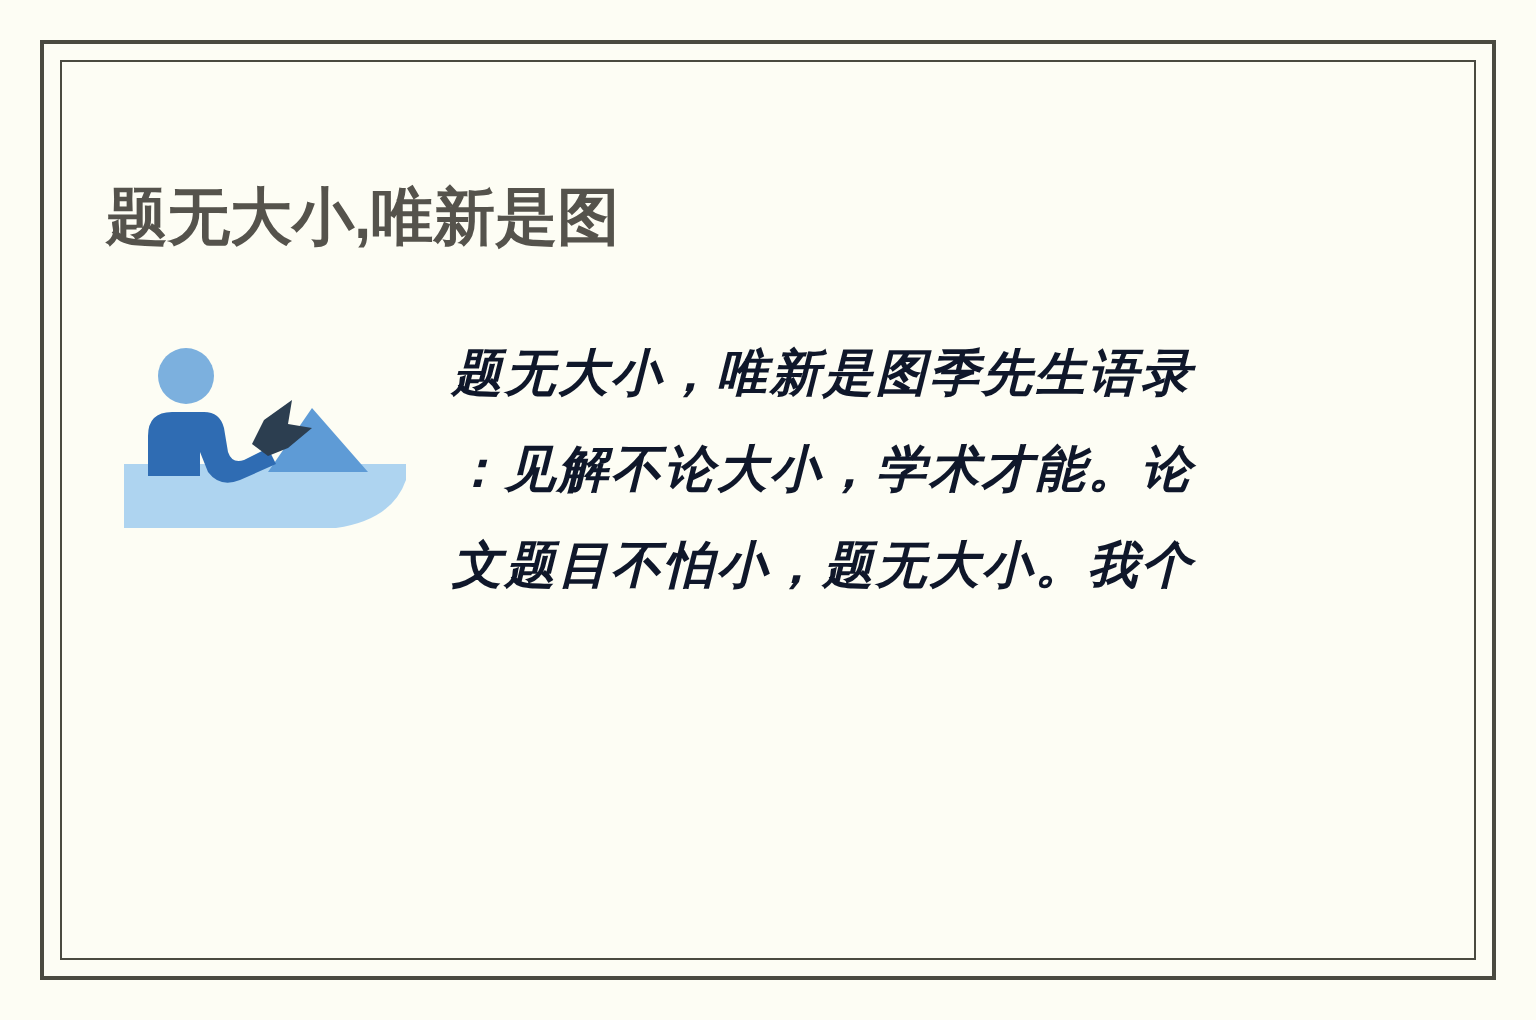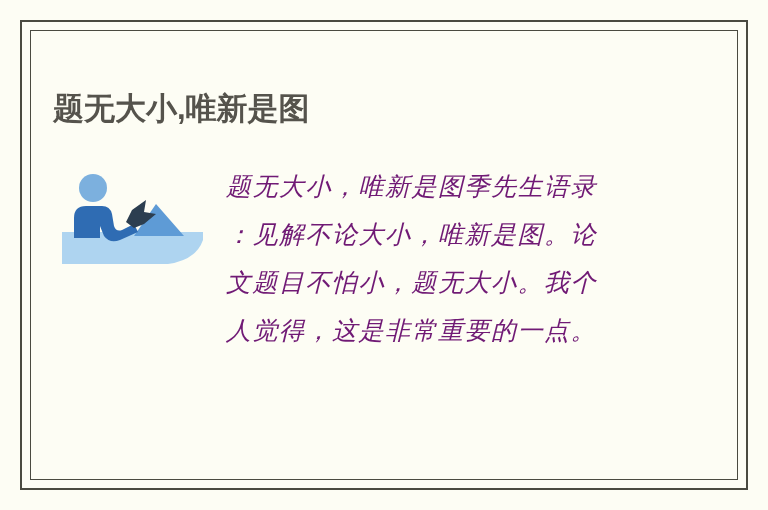--- a/index.html
+++ b/index.html
@@ -72,25 +72,25 @@
   }
 
   .body-text {
     position: absolute;
     left: 196px;
     top: 133px;
     width: 420px;
     font-family: "DejaVu Serif", "Liberation Serif", serif;
     font-size: 25px;
     line-height: 48px;
-    color: #701a75;
+    color: #0f172a;
     letter-spacing: 1.5px;
     text-align: justify;
     font-style: italic;
-    font-weight: 400;
+    font-weight: 700;
   }
   .body-text .ln {
     display: block;
     white-space: nowrap;
   }
 </style>
 </head>
 <body>
 
 <div class="page">
@@ -112,19 +112,18 @@
         <circle cx="33" cy="18" r="14" fill="#7cb0de"></circle>
 
         <path d="M14 48 Q14 36 26 36 L42 36 Q50 36 52 44 L54 56 Q56 62 62 60 L74 54 L78 62 L60 70 Q50 74 44 66 L40 56 L40 68 L14 68 Z" fill="#2f6cb3"></path>
 
         <path d="M72 40 L86 30 L84 42 L96 44 L84 54 L74 58 L66 52 Z" fill="#2c3e50"></path>
       </svg>
     </div>
 
     <div class="body-text">
       <span class="ln">题无大小，唯新是图季先生语录</span>
-      <span class="ln">：见解不论大小，唯新是图。论</span>
+      <span class="ln">：见解不论大小，学术才能。论</span>
       <span class="ln">文题目不怕小，题无大小。我个</span>
-      <span class="ln">人觉得，这是非常重要的一点。</span>
     </div>
 
   </div>
 </div>
 
 </body></html>

